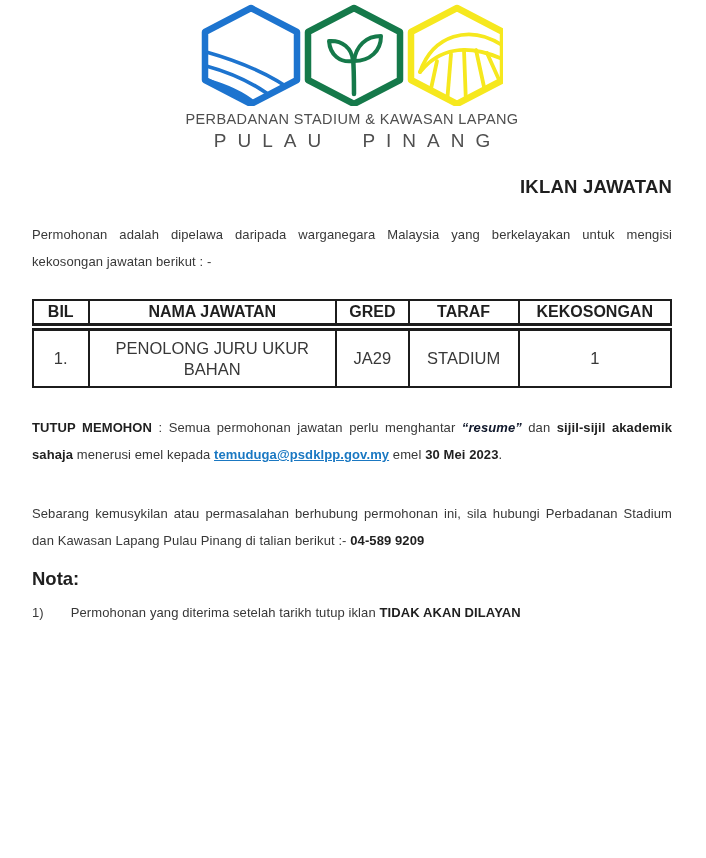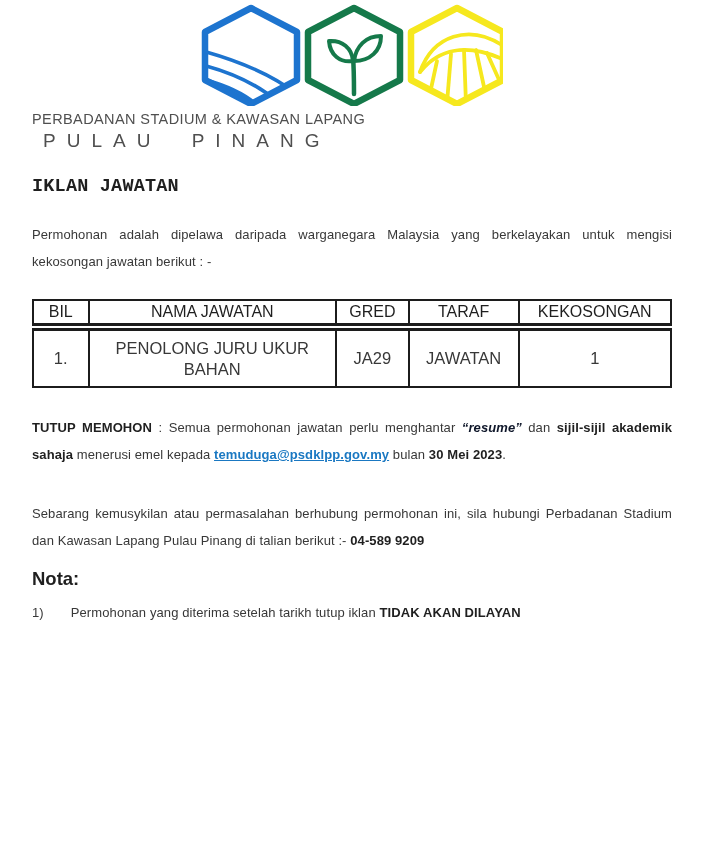--- a/index.html
+++ b/index.html
@@ -10,47 +10,46 @@
     color: #383838;
     overflow: hidden;
   }
   .page {
     width: 706px; height: 858px;
     padding: 4px 34px 0 32px;
     overflow: hidden;
     background: #ffffff;
   }
   
-  .logo-block { text-align: left; }
+  .logo-block { text-align: center; }
   .hexrow { display: flex; justify-content: center; }
   .org1 {
     margin-top: 4px;
     font-size: 14.5px;
     letter-spacing: 0.4px;
     color: #4f4f4f;
     line-height: 18px;
   }
   .org2 {
     font-size: 19px;
     letter-spacing: 11px;
     word-spacing: 14px;
     margin-left: 11px;
     color: #4f4f4f;
     line-height: 25px;
   }
   
   h1.doc-title {
     margin-top: 22px;
-    text-align: left;
+    text-align: right;
     font-size: 18.5px;
     font-weight: 700;
     color: #1f1f1f;
     letter-spacing: 0.2px;
     line-height: 24px;
-    font-family: Liberation Mono, monospace;
   }
   p.body-text {
     font-size: 13px;
     line-height: 27px;
     text-align: justify;
     letter-spacing: 0.1px;
   }
   .intro { margin-top: 22px; }
   .cara  { margin-top: 26px; }
   .tarikh-line { margin-top: 30px; font-size: 18.5px; line-height: 27px; }
@@ -78,21 +77,21 @@
   table.vacancy th, table.vacancy td {
     border: 2.5px solid #1c1c1c;
     text-align: center;
     vertical-align: middle;
     padding: 2px 6px;
   }
   table.vacancy th {
     border-bottom: 8px double #1c1c1c;
     height: 24px;
     font-size: 16px;
-    font-weight: 400;
+    font-weight: 700;
     color: #1f1f1f;
   }
   table.vacancy td {
     height: 60px;
     font-size: 16.5px;
     line-height: 21px;
     color: #383838;
   }
   col.c-bil  { width: 8.7%; }
   col.c-nama { width: 38.8%; }
@@ -170,27 +169,27 @@
         <th>GRED</th>
         <th>TARAF</th>
         <th>KEKOSONGAN</th>
       </tr>
     </thead>
     <tbody>
       <tr>
         <td>1.</td>
         <td>PENOLONG JURU UKUR BAHAN</td>
         <td>JA29</td>
-        <td>JAWATAN</td>
+        <td>STADIUM</td>
         <td>1</td>
       </tr>
     </tbody>
   </table>
 
-  <p class="body-text cara"><strong>TUTUP MEMOHON</strong><span> : </span><span>Semua permohonan jawatan perlu menghantar </span><span class="resume-txt">“resume”</span><span> dan </span><strong>sijil-sijil akademik sahaja</strong><span> menerusi emel kepada </span><a class="email-link" href="#">temuduga@psdklpp.gov.my</a><span> bulan </span><strong>30 Mei 2023</strong><span>.</span></p>
+  <p class="body-text cara"><strong>TUTUP MEMOHON</strong><span> : </span><span>Semua permohonan jawatan perlu menghantar </span><span class="resume-txt">“resume”</span><span> dan </span><strong>sijil-sijil akademik sahaja</strong><span> menerusi emel kepada </span><a class="email-link" href="#">temuduga@psdklpp.gov.my</a><span> emel </span><strong>30 Mei 2023</strong><span>.</span></p>
 
 
   <p class="body-text contact"><span>Sebarang kemusykilan atau permasalahan berhubung permohonan ini, sila hubungi Perbadanan Stadium dan Kawasan Lapang Pulau Pinang di talian berikut :- </span><strong>04-589 9209</strong></p>
 
   <div class="nota-block">
     <div class="nota-label">Nota:</div>
 
     <p class="body-text nota-item"><span>1)</span><span class="num-gap"></span><span>Permohonan yang diterima setelah tarikh tutup iklan </span><strong>TIDAK AKAN DILAYAN</strong></p>
 
   </div>

